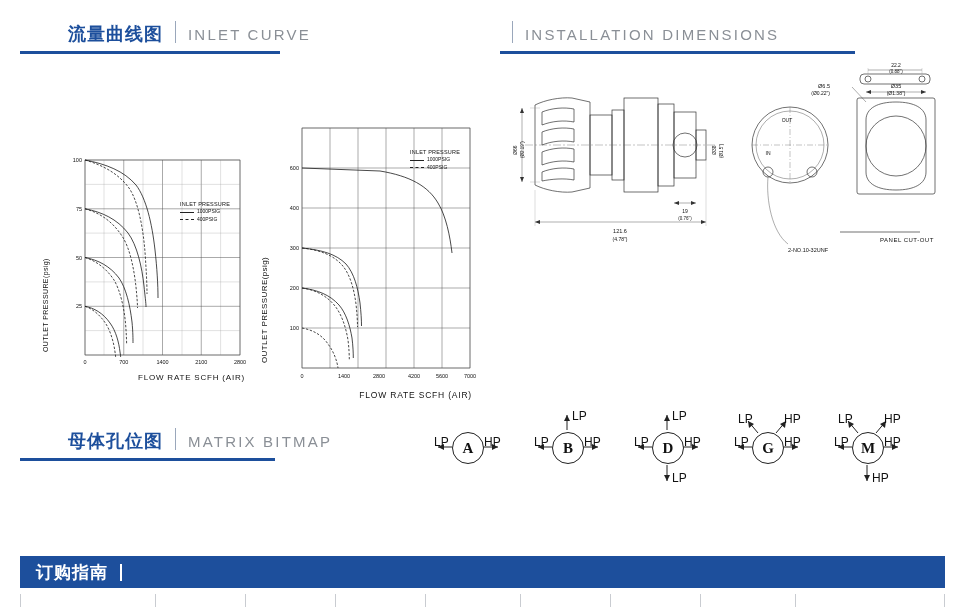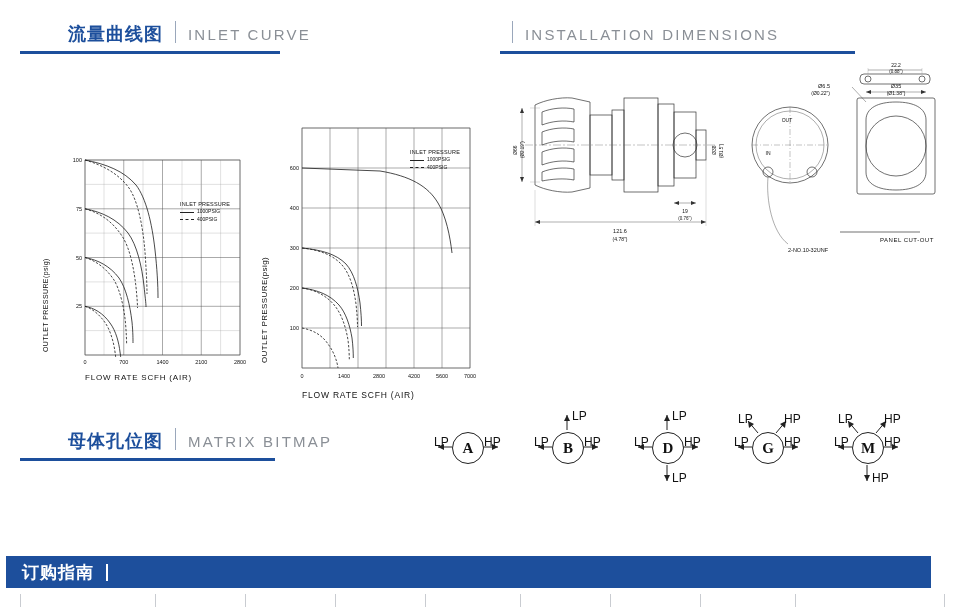--- a/index.html
+++ b/index.html
@@ -60,21 +60,21 @@
     letter-spacing: .4px;
     color: #111;
     white-space: nowrap;
   }
   .chart-title-x {
     position: absolute;
     font-size: 8px;
     letter-spacing: .8px;
     color: #111;
     white-space: nowrap;
-    text-align: left;
+    text-align: right;
   }
   .legend-box {
     position: absolute;
     font-size: 5px;
     line-height: 1.5;
     color: #111;
   }
   .legend-box .lt { font-size: 5.5px; letter-spacing: .2px; }
   .legend-row { display: flex; align-items: center; gap: 3px; }
   .legend-line { display: inline-block; width: 14px; height: 0; border-top: 1px solid #222; }
@@ -96,21 +96,21 @@
     font-weight: bold;
     color: #111;
     background: #fff;
     font-family: "Liberation Serif", serif;
   }
   .lbl { position: absolute; font-size: 12px; color: #111; }
 
   
   #ordering-bar {
     position: absolute;
-    left: 6px; top: 556px;
+    left: 20px; top: 556px;
     width: 925px; height: 32px;
     background: #1d4f9c;
     display: flex;
     align-items: center;
   }
   #ordering-bar .ob-cn {
     color: #fff; font-size: 17px; font-weight: bold; letter-spacing: 1px; margin-left: 16px;
   }
   #ordering-bar .ob-div { width: 2px; height: 17px; background: #ffffff; margin: 0 12px; }
   #ordering-bar .ob-en { color: #fff; font-size: 15px; letter-spacing: 2px; }

